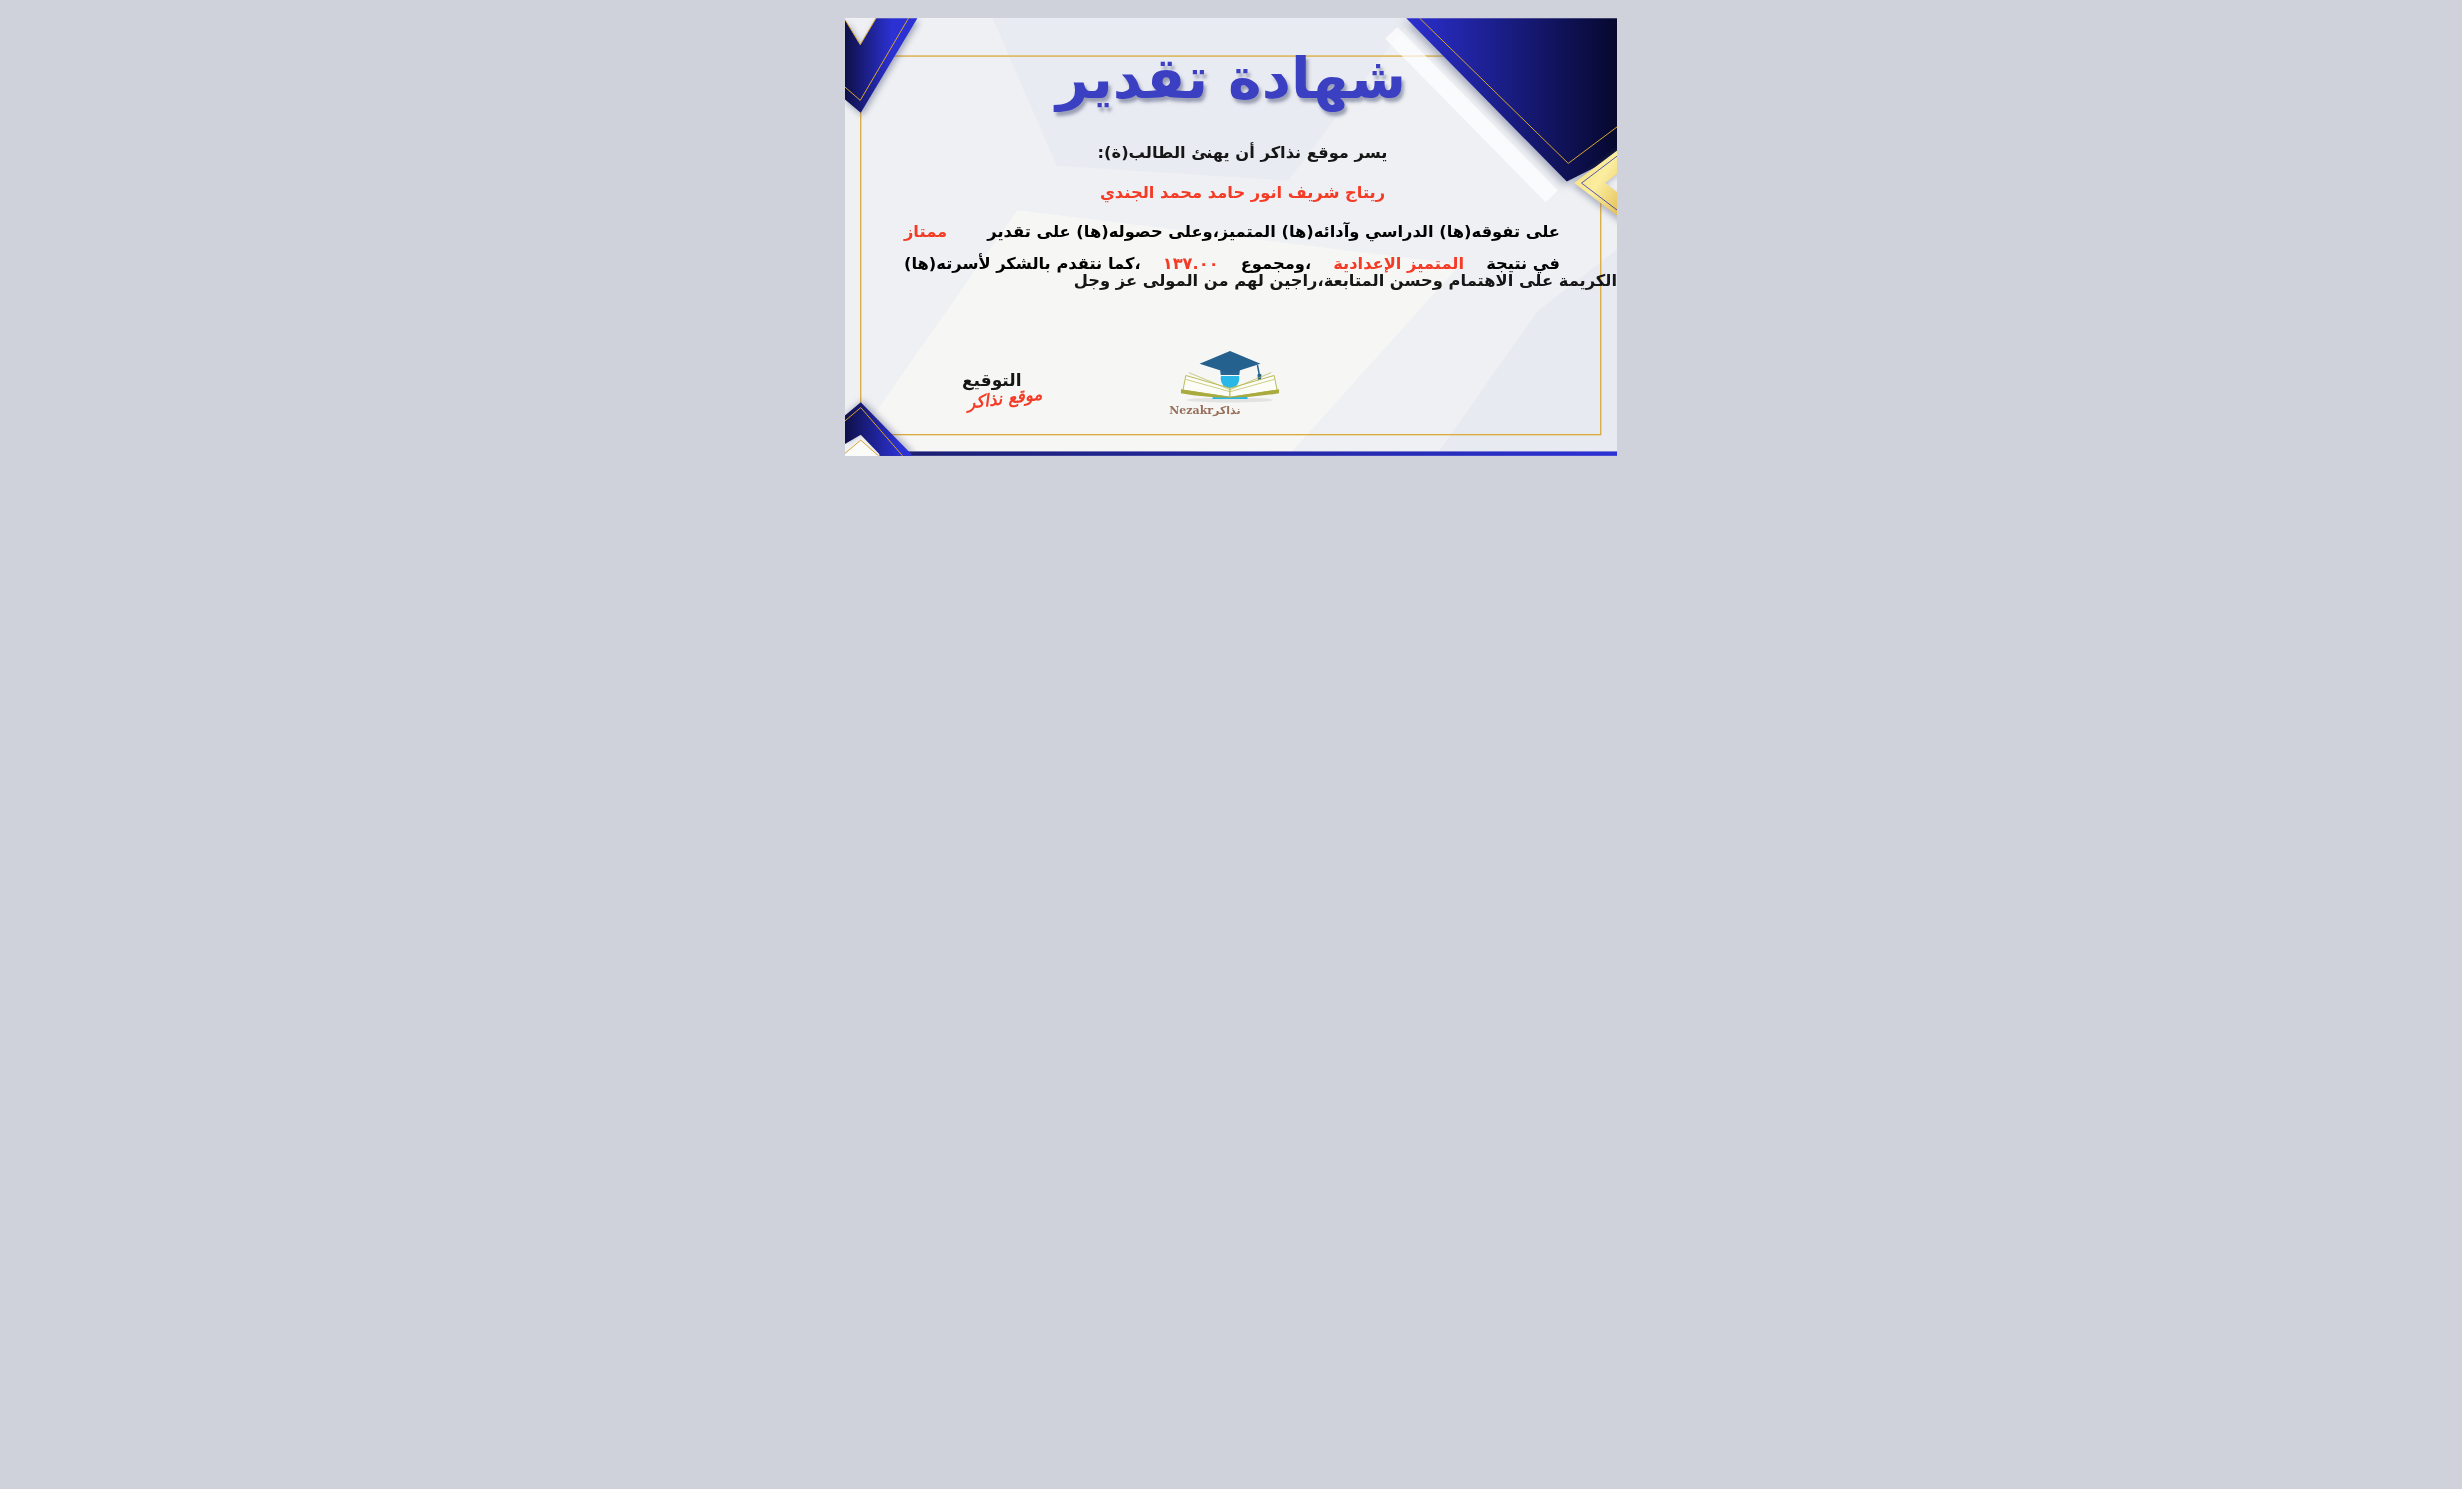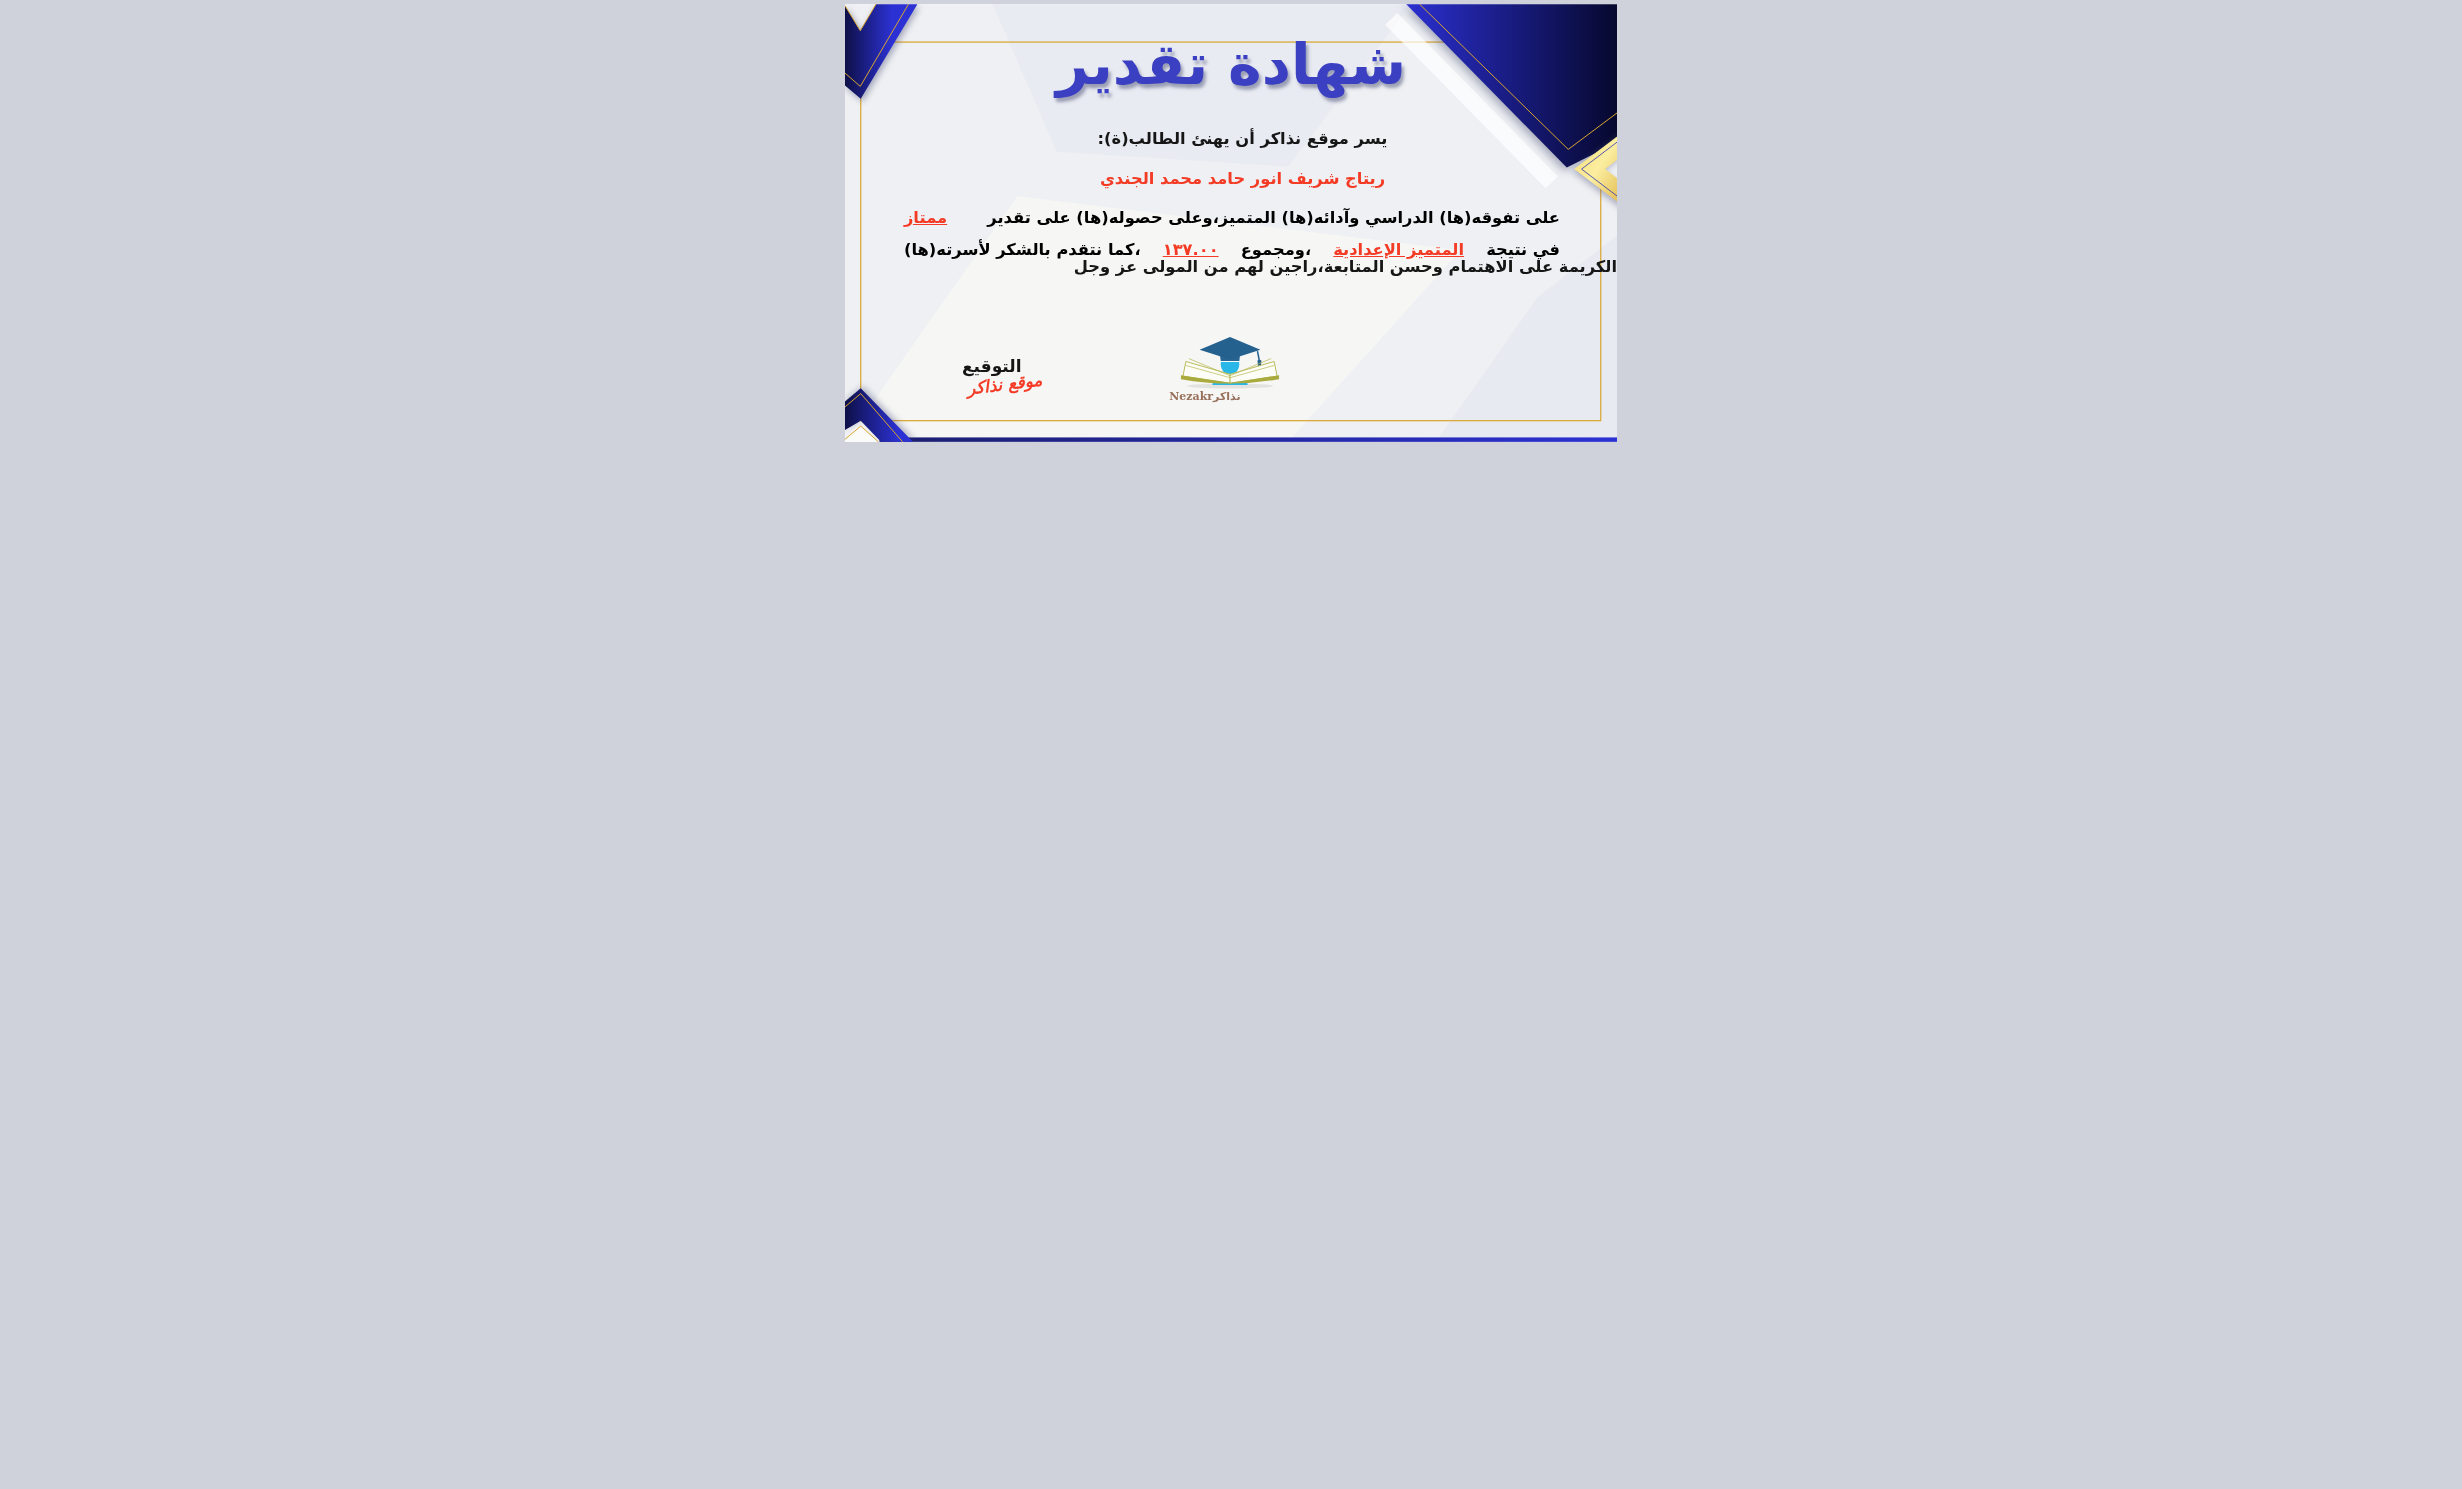--- a/index.html
+++ b/index.html
@@ -1,39 +1,39 @@
 <!DOCTYPE html>
 <html lang="ar" style="--accent-red: #f43b26; --title-blue: #3b3fc2; --royal-blue: #2c31d3; --dark-navy: #0e1048; --gold: #d9a62e; --gold-light: #f5d86a; --logo-brown: #97705a; --logo-cap-blue: #25618e; --logo-face-blue: #29b7e8; --logo-book-olive: #a9ab3e; --background: #eef0f3;font-size:7.9px"><head>
 <meta charset="utf-8">
 <style>
   html,body{margin:0;padding:0;background:#cfd2da;}
   .certificate{
     position:relative; width:772px; height:438px; overflow:hidden;
     background:#ffffff; font-family:"DejaVu Sans","Liberation Sans",sans-serif;
-    margin:4px auto;
+    margin:18px auto;
   }
   .deco{position:absolute;inset:0;width:100%;height:100%;}
   .txt{position:absolute; color:#161616;}
   .title{
     left:0; right:0; top:22.7px; text-align:center;
     font-size:57px; font-weight:bold; color:var(--title-blue,#3b3fc2);
     text-shadow:2.5px 3.9px 3.4px rgba(88,94,130,.55);
     line-height:1.3;
   }
   .bodyline{left:0;right:0;text-align:center;font-size:16.3px;font-weight:bold;direction:rtl;line-height:22.7px;padding-left:23px;}
   .intro{top:124px;}
   .name{top:164px;color:var(--accent-red,#f43b26);}
   .flexline{
     position:absolute; left:59px; width:656px; display:flex; direction:rtl;
     justify-content:space-between; align-items:baseline;
     font-size:16.3px; font-weight:bold; line-height:22.7px;
   }
   .l3{top:203px;} .l4{top:235px;}
   .line5{top:252px;text-align:right;} .line6{top:300px;}
-  .red{color:var(--accent-red,#f43b26);text-decoration:underline;}
+  .red{color:var(--accent-red,#f43b26);}
   .sig-label{left:117px;top:352px;font-size:17px;font-weight:bold;direction:rtl;}
   .sig-script{
     left:103px;top:370px;width:113px;text-align:center;
     font-size:16.7px;font-weight:bold;font-style:italic;
     color:var(--accent-red,#f43b26); transform:rotate(-7deg);
     direction:rtl; font-family:"DejaVu Serif","DejaVu Sans",serif;
   }
   .logo-wrap{position:absolute;left:334px;top:329px;width:104px;height:77px;}
   .logo-art{position:absolute;left:0;top:0;}
   .logo-text{

